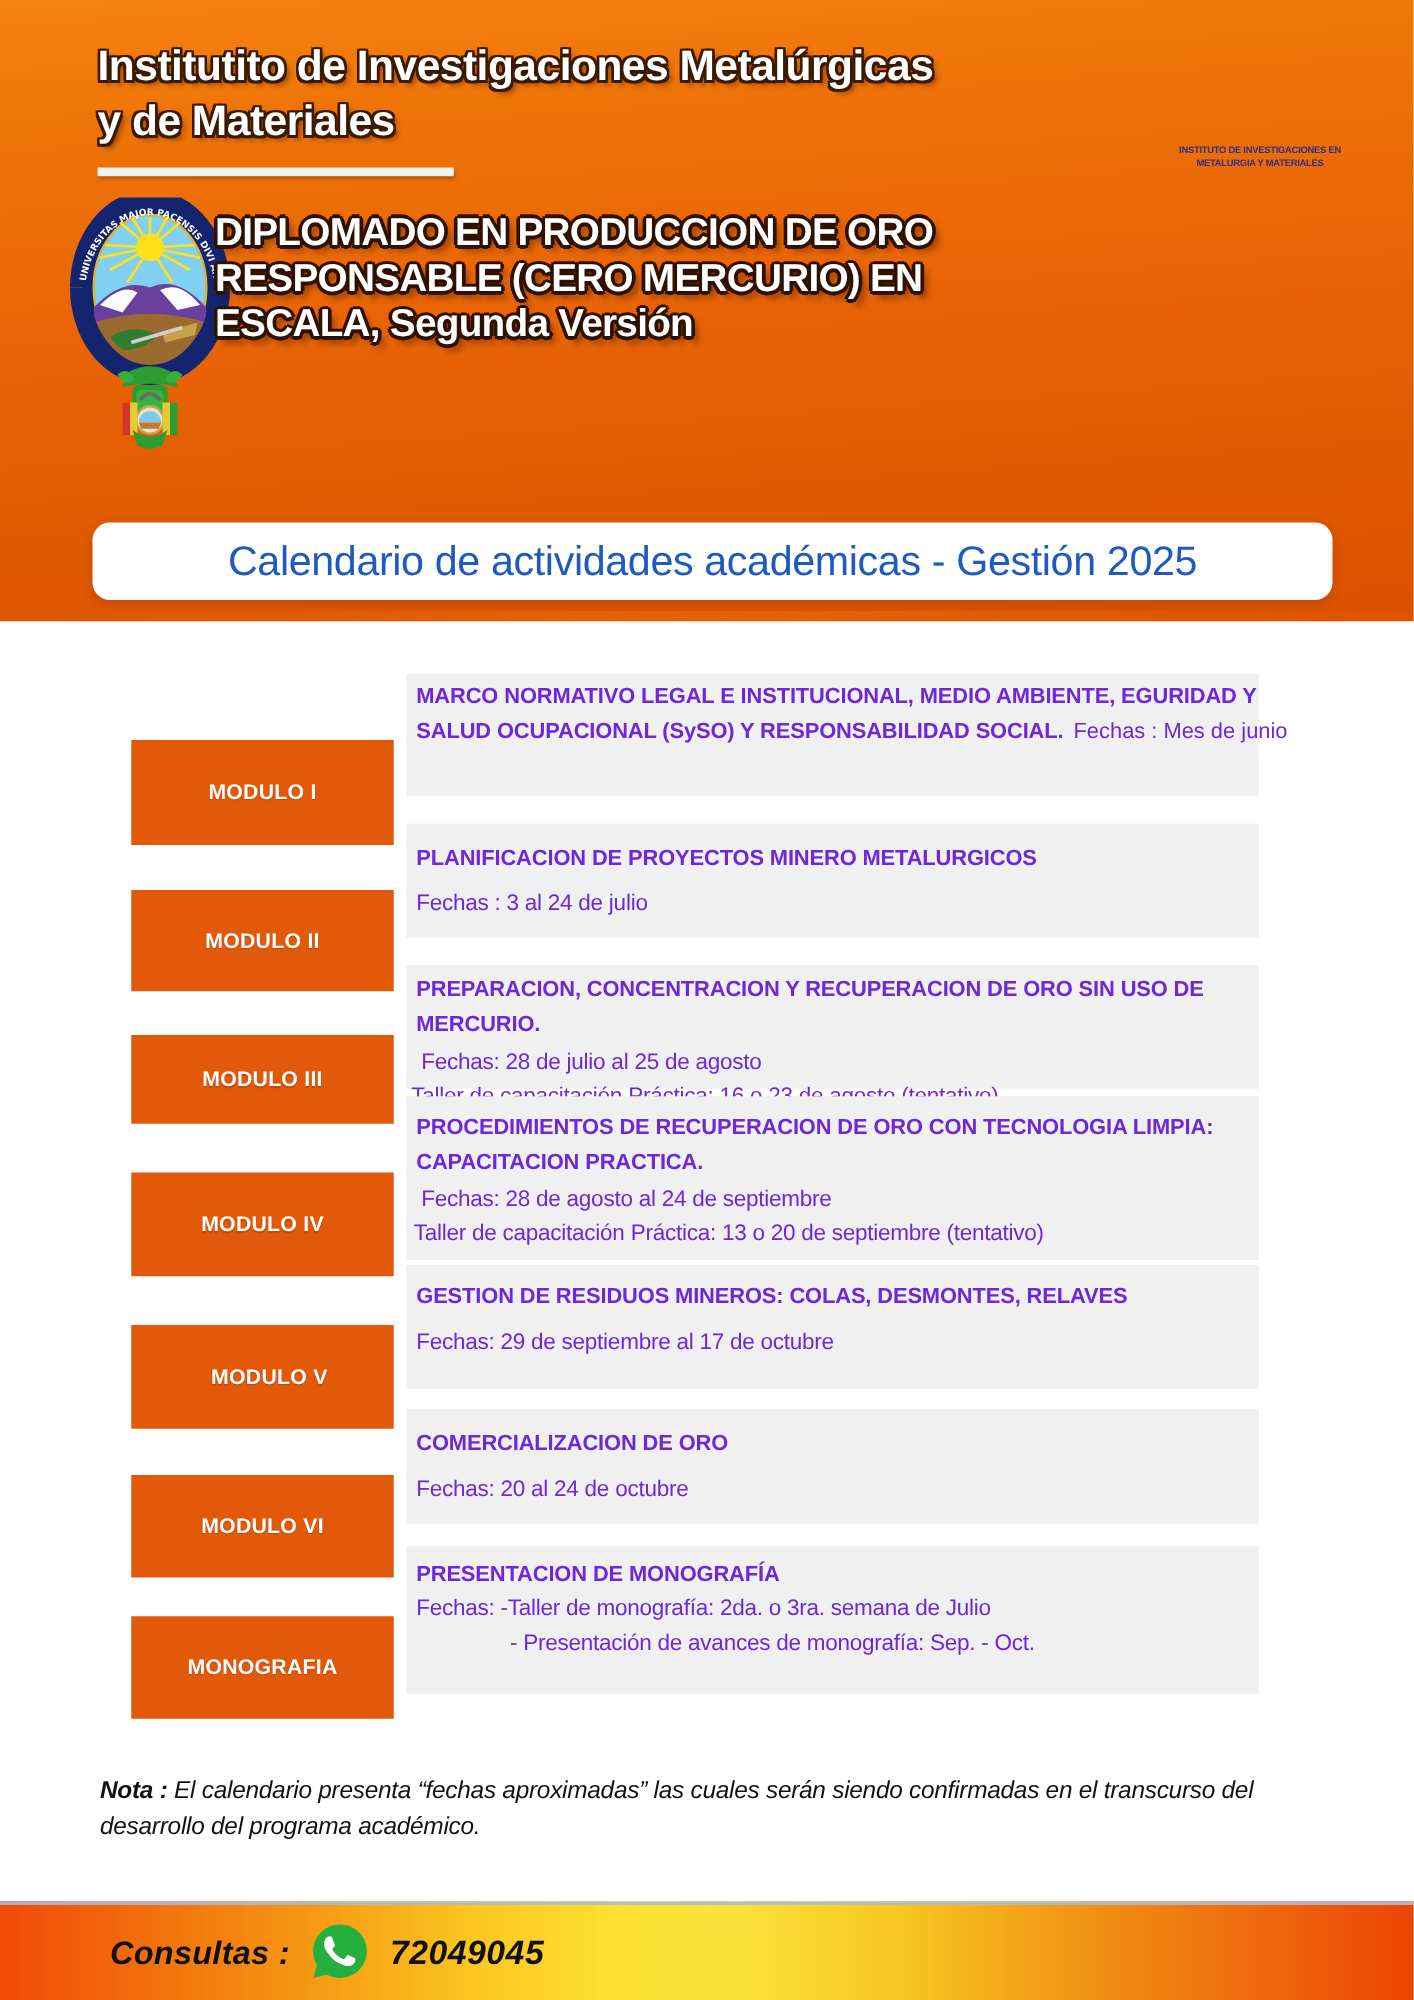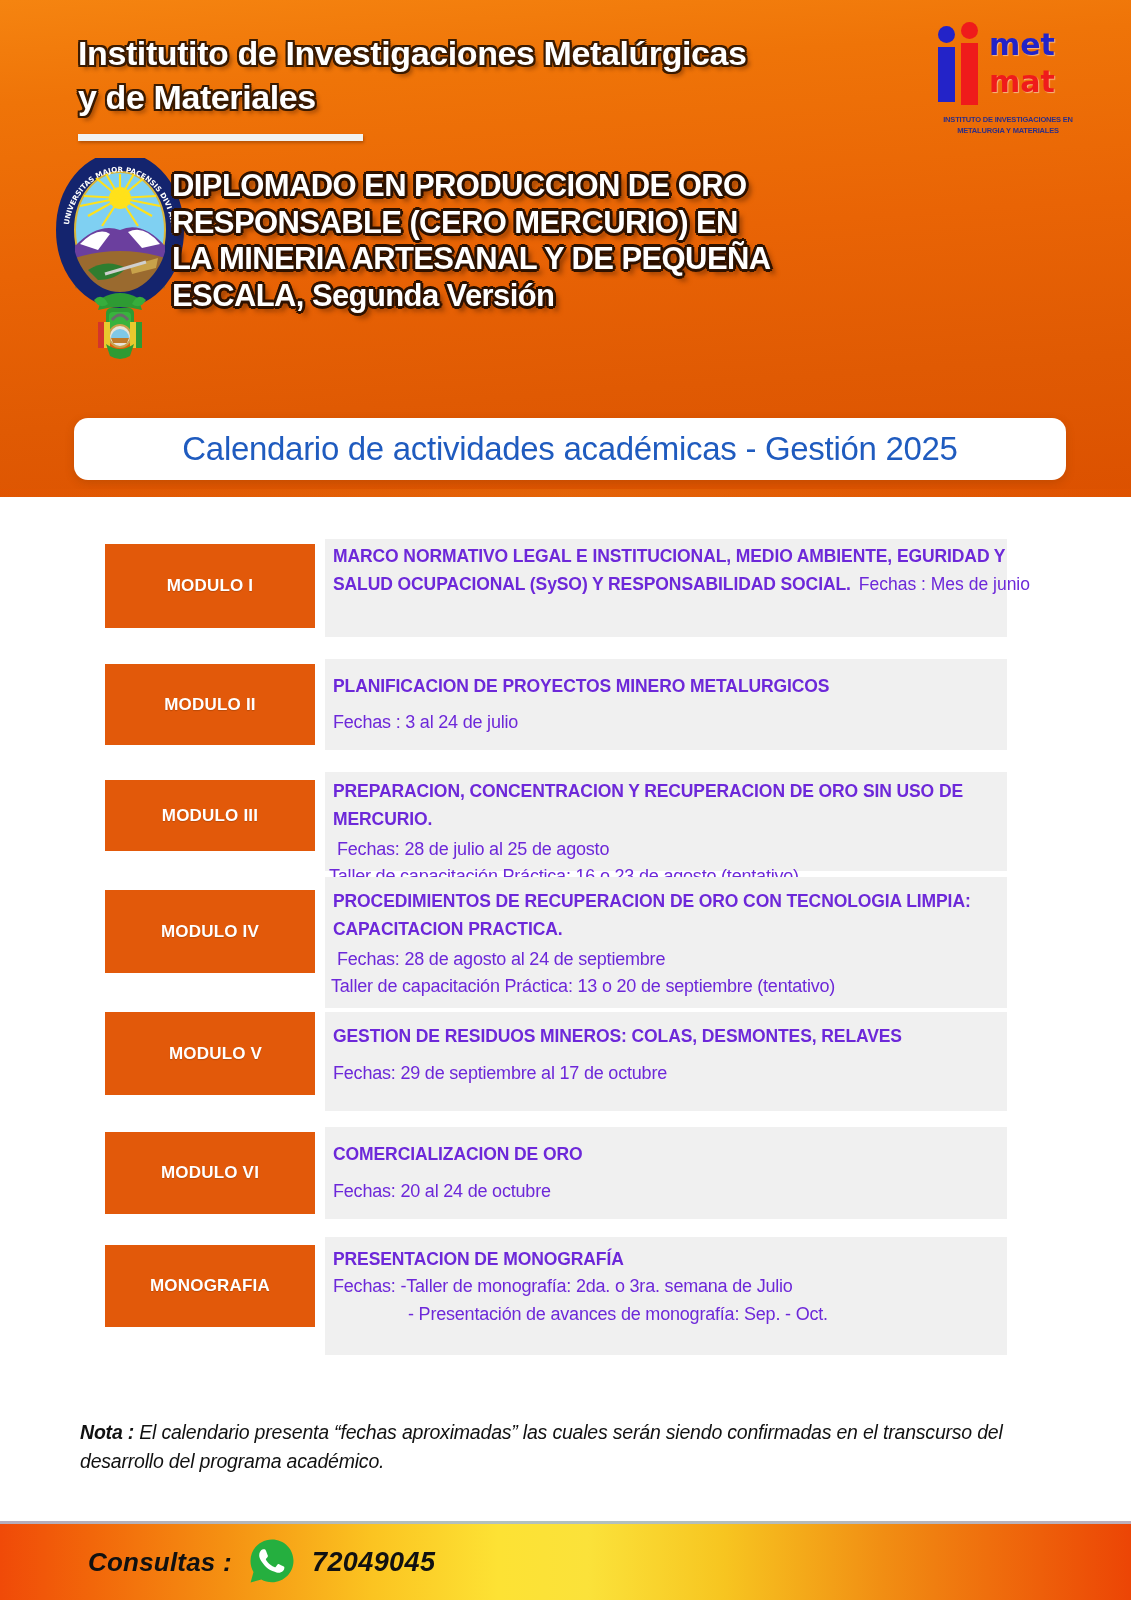--- a/index.html
+++ b/index.html
@@ -94,20 +94,21 @@
 
   
   .table { position:absolute; left:0; top:497px; width:1131px; }
   .row { position:absolute; left:0; width:1131px; }
   .tag {
     position:absolute; left:105px; width:210px;
     background:#e2590a; color:#ffffff;
     display:flex; align-items:center; justify-content:center;
     font-size:17px; font-weight:bold; letter-spacing:0.2px;
     text-shadow:0 1px 1px rgba(0,0,0,.18);
+    margin-top:48px;
   }
   .panel {
     position:absolute; left:325px; width:682px;
     background:#f0f0f0;
   }
   .ptext {
     position:absolute; left:333px; width:700px;
     color:#6d28d9;
   }
   .ptitle {
@@ -160,32 +161,20 @@
 <div class="header">
 
   <div class="inst-name">
     <div>Institutito de Investigaciones Metalúrgicas</div>
     <div>y de Materiales</div>
   </div>
 
   <div class="hr-line"></div>
 
   <div class="logo-box">
-    <div class="logo-glyphs">
-      <div class="lg-i lg-i1">
-        <div class="dot"></div>
-          <div class="stem"></div>
-      </div>
-      <div class="lg-i lg-i2">
-        <div class="dot"></div>
-          <div class="stem"></div>
-      </div>
-      <div class="lg-met">met</div>
-      <div class="lg-mat">mat</div>
-    </div>
     <div class="logo-sub">
       <div>INSTITUTO DE INVESTIGACIONES EN</div>
       <div>METALURGIA Y MATERIALES</div>
     </div>
   </div>
 
   <div class="seal">
     <svg viewBox="0 0 140 215" xmlns="http://www.w3.org/2000/svg">
       <ellipse cx="70" cy="72" rx="56" ry="70" fill="#14246e" stroke="#d9b63a" stroke-width="3"></ellipse>
       <ellipse cx="70" cy="72" rx="45" ry="58" fill="#7fd0f2" stroke="#d9b63a" stroke-width="2"></ellipse>
@@ -239,21 +228,20 @@
           <rect x="16" y="-14" width="6" height="26" fill="#2e9b33"></rect>
         </g>
         <path d="M56 186 Q70 196 84 186 L80 198 Q70 204 60 198 Z" fill="#2e9b33"></path>
       </g>
     </svg>
   </div>
 
   <div class="prog-title">
     <div>DIPLOMADO EN PRODUCCION DE ORO</div>
     <div>RESPONSABLE (CERO MERCURIO) EN</div>
-    <div>LA MINERIA ARTESANAL Y DE PEQUEÑA</div>
     <div class="soft">ESCALA, Segunda Versión</div>
   </div>
 
   <div class="banner">
     <span class="banner-text">Calendario de actividades académicas - Gestión 2025</span>
   </div>
 </div>
 
 <div class="table">
 

